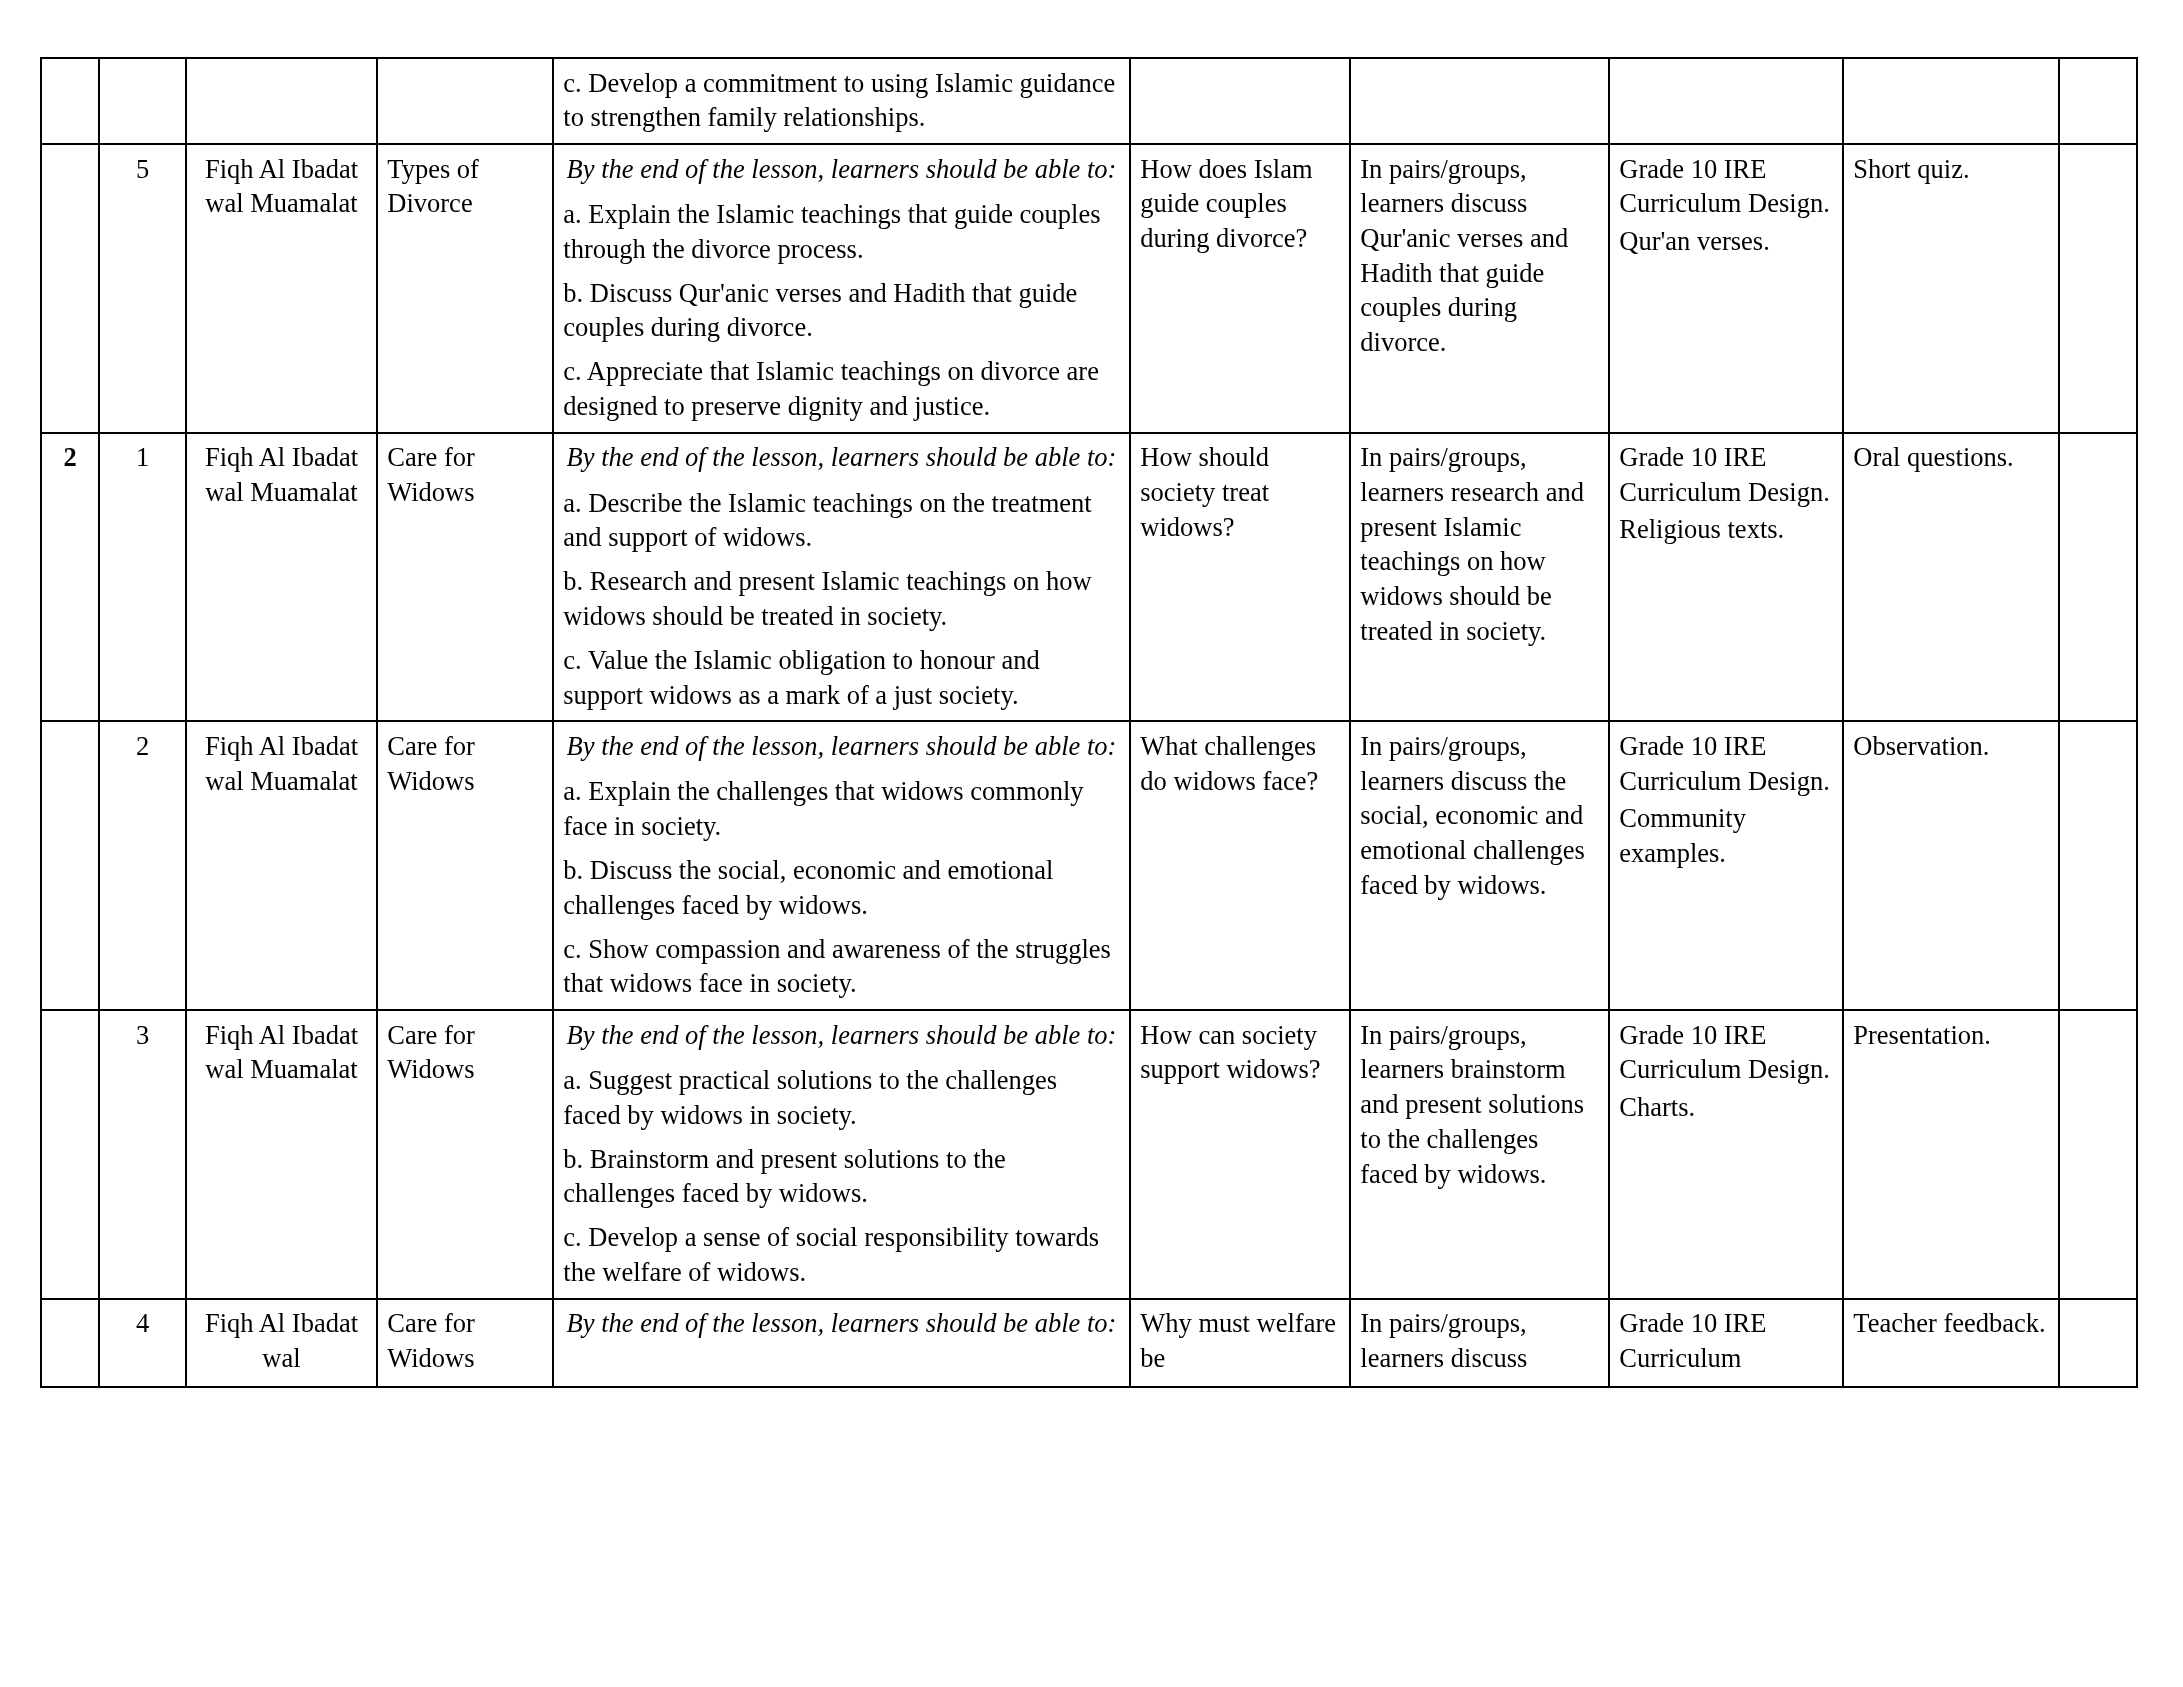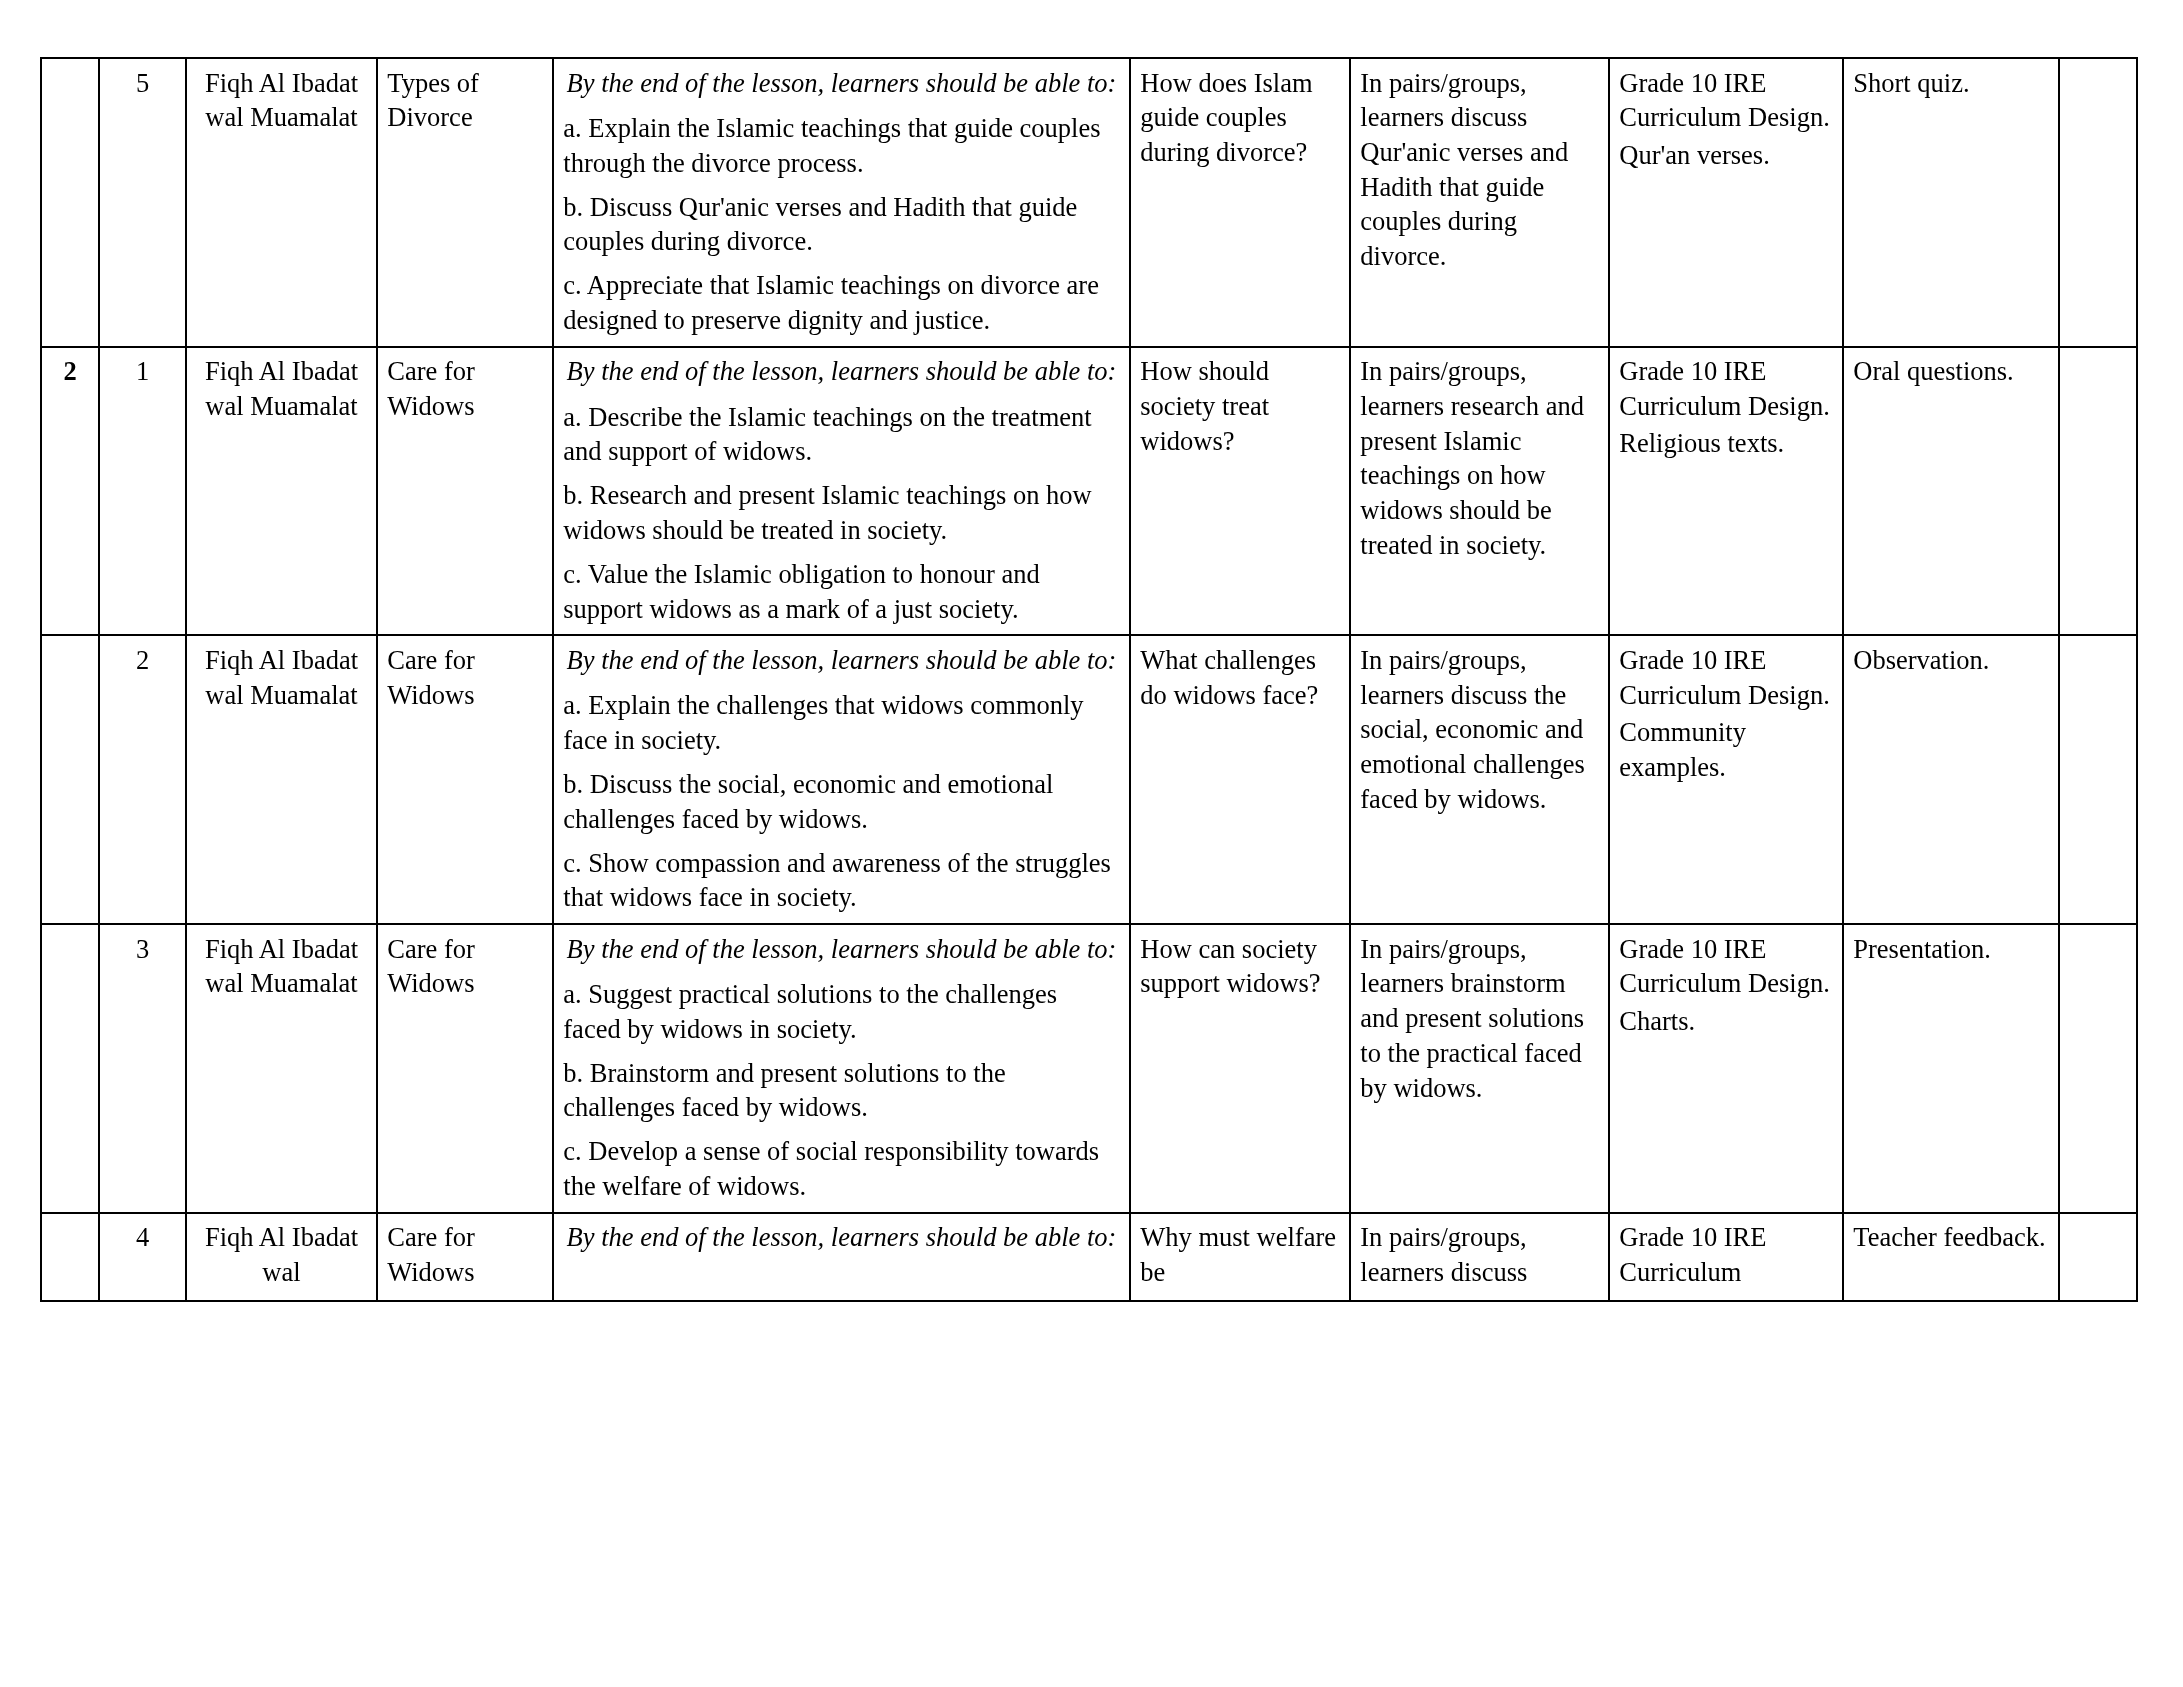--- a/index.html
+++ b/index.html
@@ -93,20 +93,39 @@
         <col class="c-sub">
       <col class="c-out">
         <col class="c-inq">
         <col class="c-exp">
         <col class="c-res">
       <col class="c-assess">
         <col class="c-refl">
     </colgroup>
     <tbody>
 
+      <tr>
+        <td class="week-cell"></td>
+        <td class="lesson-cell"></td>
+        <td class="strand-cell"></td>
+        <td class="sub-cell"></td>
+        <td>
+          <p class="outcome-item">c. Develop a commitment to using Islamic guidance to strengthen family relationships.</p>
+        </td>
+        <td></td>
+        <td>
+          <span class="exp-lead"></span><span class="exp-rest"></span>
+        </td>
+        <td>
+          <p class="cell-p res-bold"></p>
+          <p class="cell-p res-rest"></p>
+        </td>
+        <td></td>
+        <td class="empty-cell"></td>
+      </tr>
 
       <tr>
         <td class="week-cell"></td>
         <td class="lesson-cell">5</td>
         <td class="strand-cell">Fiqh Al Ibadat wal Muamalat</td>
         <td class="sub-cell">Types of Divorce</td>
         <td>
           <p class="outcome-head">By the end of the lesson, learners should be able to:</p>
           <p class="outcome-item">a. Explain the Islamic teachings that guide couples through the divorce process.</p>
           <p class="outcome-item">b. Discuss Qur'anic verses and Hadith that guide couples during divorce.</p>
@@ -176,21 +195,21 @@
         <td class="strand-cell">Fiqh Al Ibadat wal Muamalat</td>
         <td class="sub-cell">Care for Widows</td>
         <td>
           <p class="outcome-head">By the end of the lesson, learners should be able to:</p>
           <p class="outcome-item">a. Suggest practical solutions to the challenges faced by widows in society.</p>
           <p class="outcome-item">b. Brainstorm and present solutions to the challenges faced by widows.</p>
           <p class="outcome-item">c. Develop a sense of social responsibility towards the welfare of widows.</p>
         </td>
         <td>How can society support widows?</td>
         <td>
-          <span class="exp-lead">In pairs/groups, learners</span><span class="exp-rest"> brainstorm and present solutions to the practical faced by widows.</span>
+          <span class="exp-lead">In pairs/groups, learners</span><span class="exp-rest"> brainstorm and present solutions to the challenges faced by widows.</span>
         </td>
         <td>
           <p class="cell-p res-bold">Grade 10 IRE Curriculum Design.</p>
           <p class="cell-p res-rest">Charts.</p>
         </td>
         <td>Presentation.</td>
         <td class="empty-cell"></td>
       </tr>
 
       <tr>

